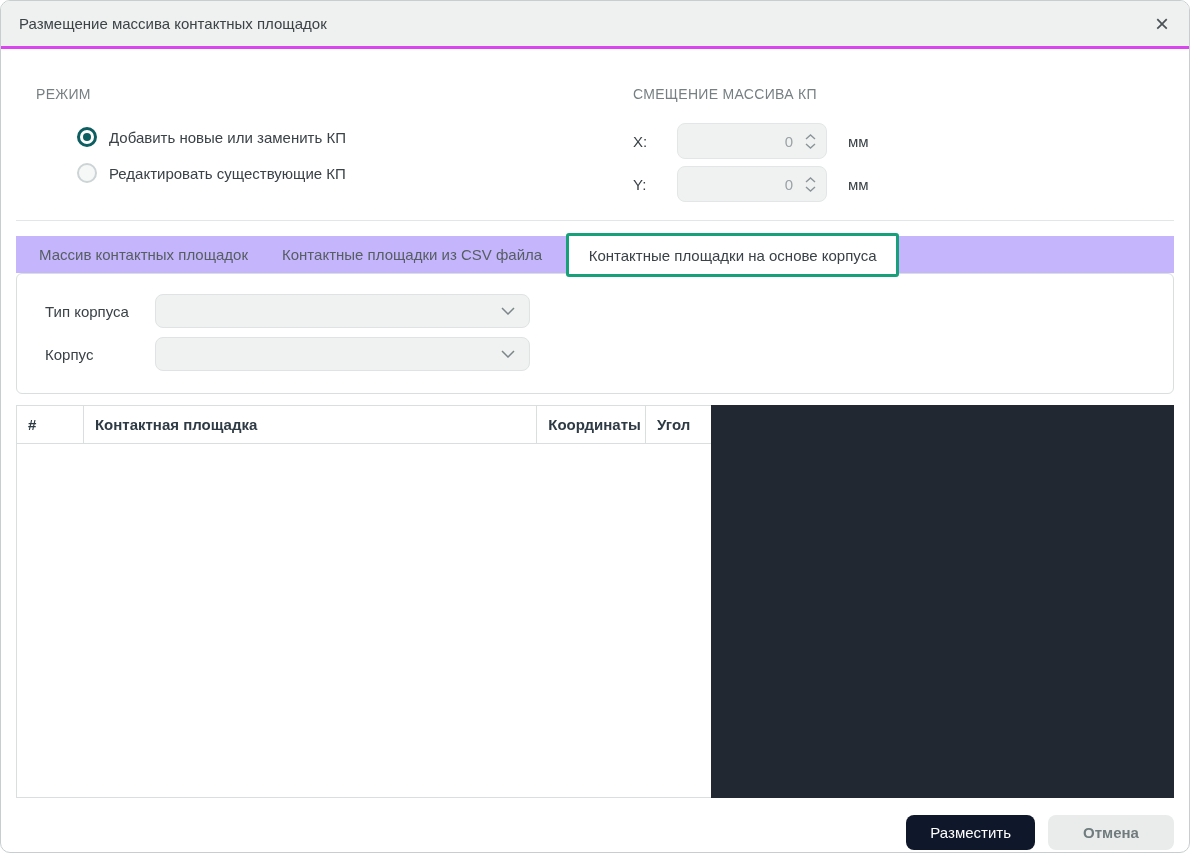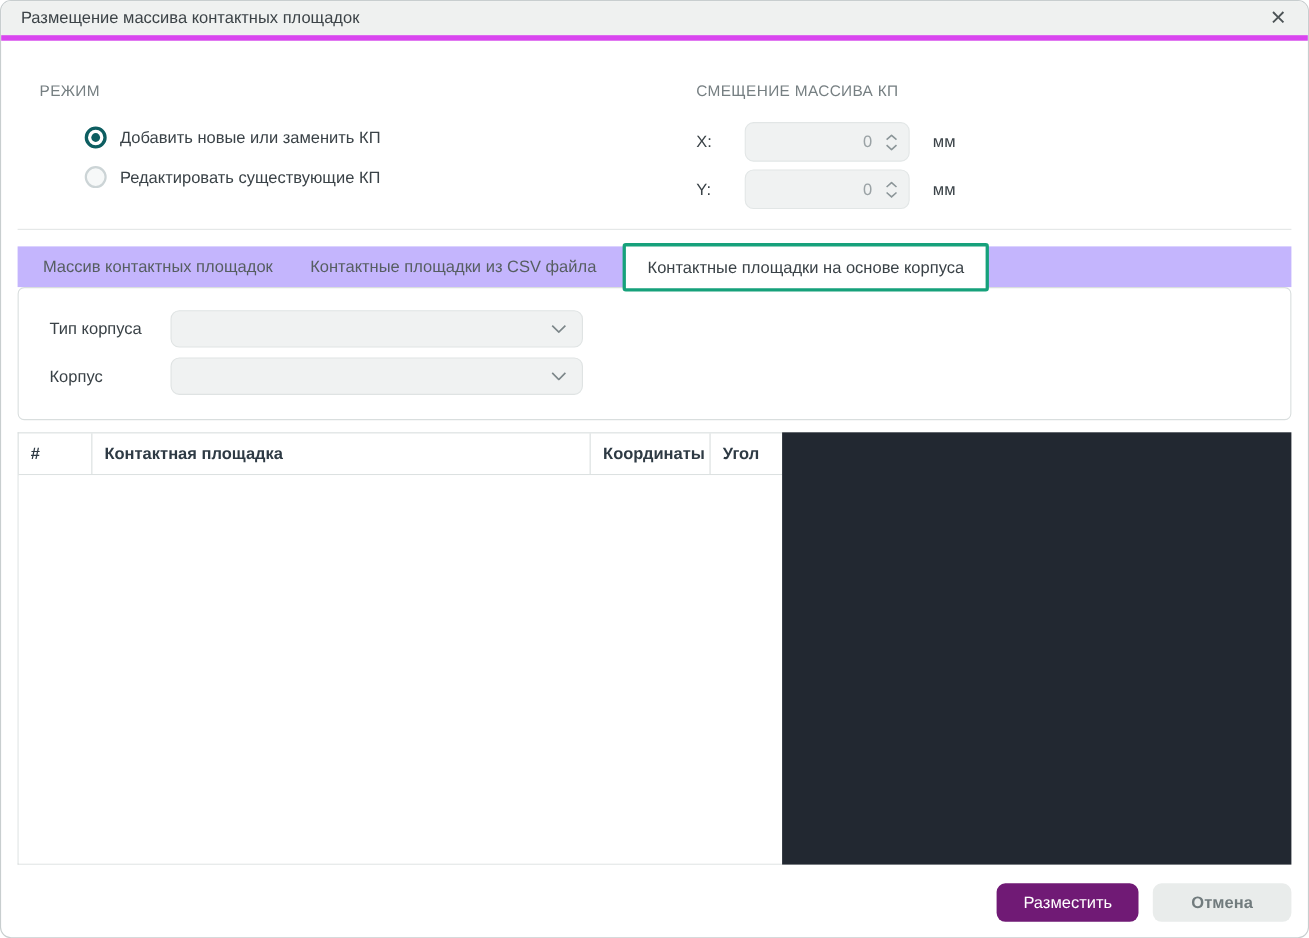--- a/index.html
+++ b/index.html
@@ -7,21 +7,21 @@
   body { font-family: "Liberation Sans", "DejaVu Sans", sans-serif; color: #3a4247; }
 
   .dialog {
     position: absolute; left: 0; top: 0; width: 1190px; height: 853px;
     background: #fff; border: 1px solid #c8cecf; border-radius: 10px;
     overflow: hidden;
   }
 
   
   .titlebar {
-    height: 36px; background: #eff1f0; border-bottom: 5px solid #d946ef;
+    height: 48px; background: #eff1f0; border-bottom: 3px solid #d946ef;
     display: flex; align-items: center; padding: 0 18px;
   }
   .titlebar .title { font-size: 15px; color: #3c4347; }
   .titlebar .close {
     margin-left: auto; font-size: 24px; line-height: 20px; color: #4c5356;
     cursor: pointer; font-weight: 400; padding: 0 2px;
   }
 
   
   .top-section { position: relative; height: 171px; }
@@ -112,21 +112,21 @@
   
   .footer {
     height: 68px; display: flex; align-items: center; justify-content: flex-end;
     gap: 13px; padding-right: 15px;
   }
   .btn {
     height: 35px; border: none; border-radius: 8px; font-size: 15px;
     font-family: "Liberation Sans", "DejaVu Sans", sans-serif; cursor: pointer;
     padding: 0 24px; min-width: 126px;
   }
-  .btn.primary { background: #701a75; color: #fff; }
+  .btn.primary { background: #0f172a; color: #fff; }
   .btn.secondary { background: #e9eceb; color: #717b7d; font-weight: bold; }
 
   .chev svg { display: block; }
 </style>
 </head>
 <body>
 
 <div class="dialog">
 
   <div class="titlebar">

